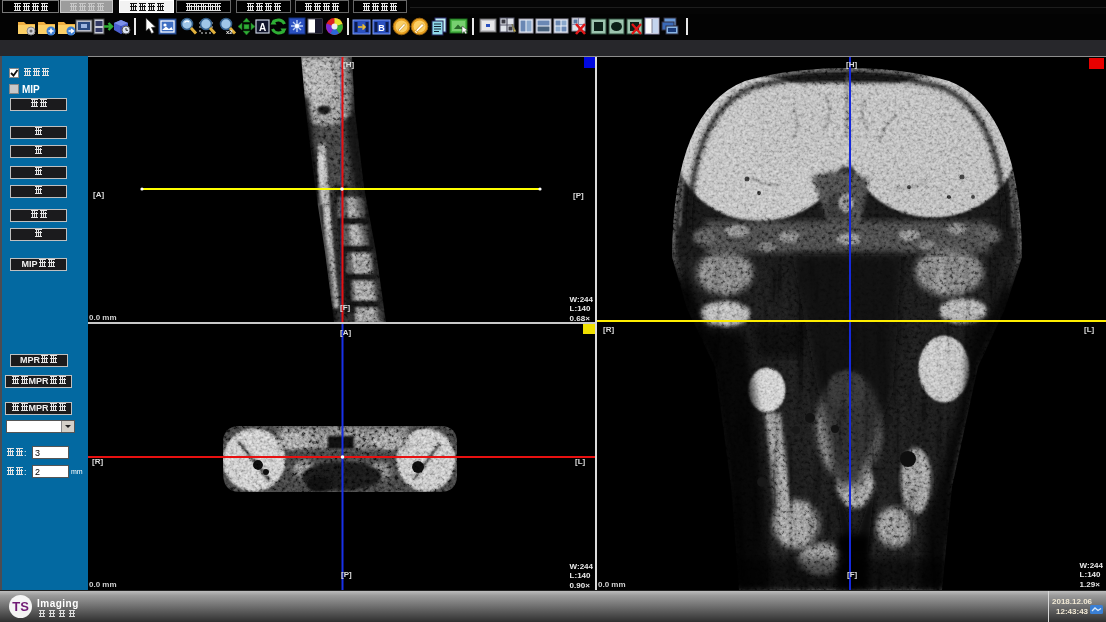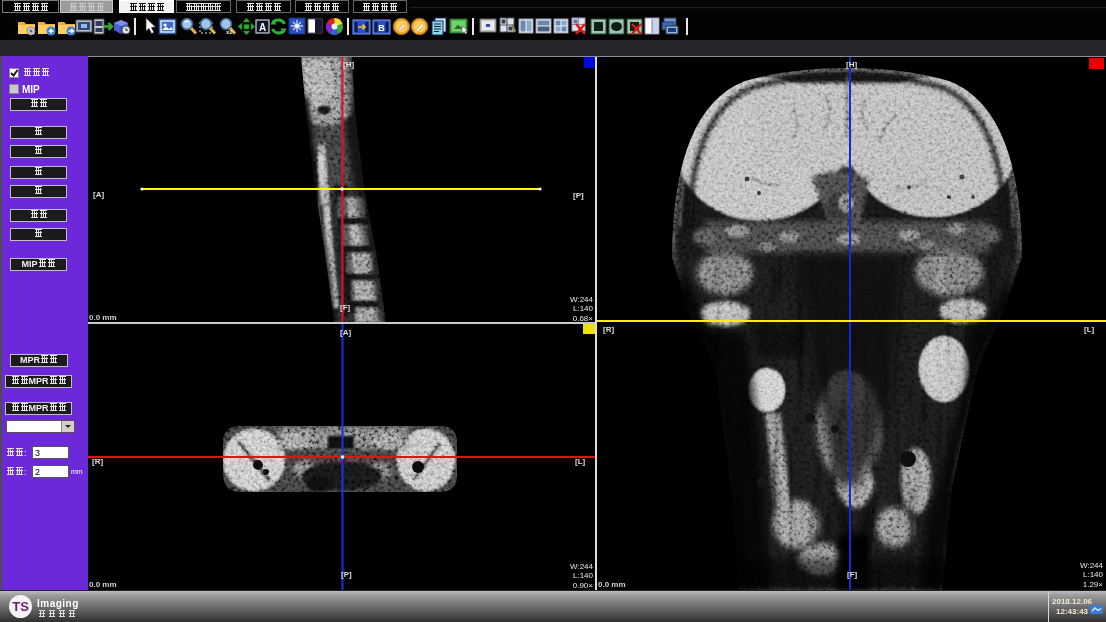--- a/index.html
+++ b/index.html
@@ -39,30 +39,30 @@
  linear-gradient(#ddd,#ddd) 4px 0/1px 7px no-repeat}
 
 #menubar{position:absolute;left:0;top:0;width:1106px;height:14px;background:#050505}
 .tab{position:absolute;top:0;height:13px;border:1px solid #777;background:#000;
  text-align:center;padding-top:2px;line-height:9px}
 .tab .zh{vertical-align:top}
 
 #toolbar{position:absolute;left:0;top:14px;width:1106px;height:26px;background:#030303}
 #toolbar svg{position:absolute;top:0;left:0}
 
-#sidebar{position:absolute;left:0;top:56px;width:88px;height:534px;background:#6d28d9;
+#sidebar{position:absolute;left:0;top:56px;width:88px;height:534px;background:#0369a1;
  border-left:2px solid #4c4c52}
 .sbtn{position:absolute;background:#1b1b1d;border:1px solid #c0c0c0;
  color:#f0f0f0;text-align:center;font-weight:bold;font-size:9px;line-height:10px}
 .cb{position:absolute;width:10px;height:10px;background:#fff;border:1px solid #888}
 .slab{position:absolute;color:#fff;font-weight:bold;font-size:9px}
 
 #views{position:absolute;left:88px;top:56px;width:1018px;height:534px;background:#000}
 .pnl-label{position:absolute;color:#ddd;font-size:8px;font-weight:bold}
-.wl{position:absolute;color:#e8e8e8;font-size:8px;font-weight:normal;text-align:right;line-height:9.4px}
+.wl{position:absolute;color:#e8e8e8;font-size:8px;font-weight:bold;text-align:left;line-height:9.4px}
 .mm{position:absolute;color:#d0d0d0;font-size:8px;font-weight:bold}
 
 #statusbar{position:absolute;left:0;top:590px;width:1106px;height:32px;
  background:linear-gradient(180deg,#bdbdbd 0%,#9a9a9a 15%,#757575 45%,#4f4f4f 75%,#3a3a3a 92%,#303030 100%);
  border-top:1px solid #222}
 </style>
 </head>
 <body>
 <div id="app">
 

